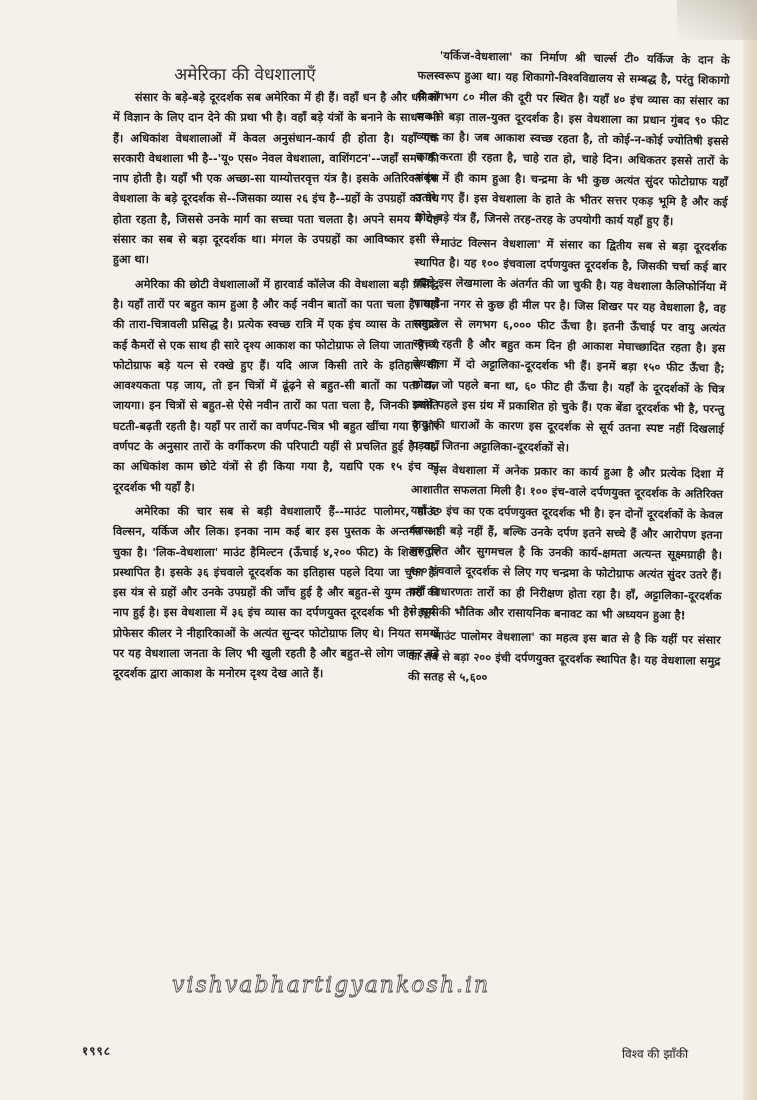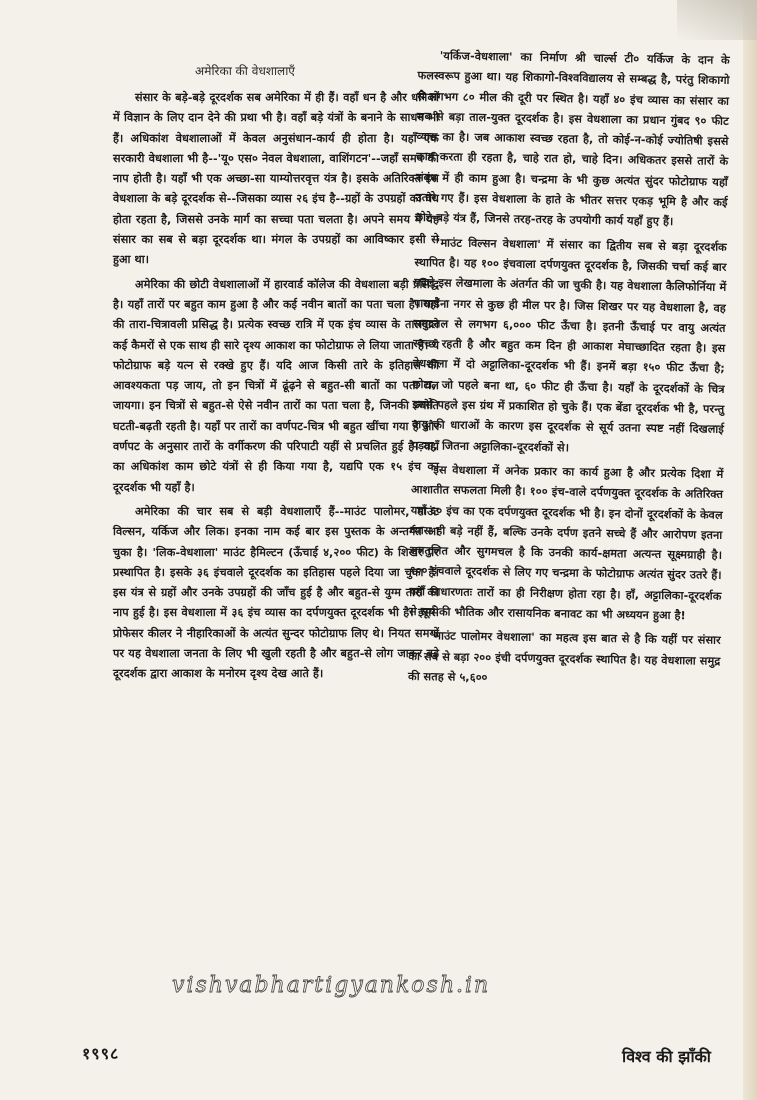--- a/index.html
+++ b/index.html
@@ -22,30 +22,30 @@
       position: absolute; top: 0;
       font-size: 11.2px;
       line-height: 20.3px;
       text-align: justify;
       letter-spacing: 0.1px;
     }
     .col-left { left: 82px; width: 326px; top: 88px; margin-left: 31px; }
     .col-right { left: 418px; width: 312px; top: 46px; transform: rotate(0.9deg); transform-origin: top left; }
     .heading {
       position: absolute; left: 82px; top: 62px; width: 326px;
-      text-align: center; font-size: 12px; font-weight: normal;
+      text-align: center; font-size: 17px; font-weight: normal;
       color: #2a2a2a;
     }
     p { margin: 0 0 4px 0; text-indent: 22px; font-weight: bold; }
     .footer-left {
-      position: absolute; left: 82px; top: 1042px; font-size: 16px; font-weight: bold;
+      position: absolute; left: 82px; top: 1042px; font-size: 12px; font-weight: bold;
       letter-spacing: 1px;
     }
     .footer-right {
-      position: absolute; left: 622px; top: 1045px; font-size: 16px; font-weight: bold;
+      position: absolute; left: 622px; top: 1045px; font-size: 12px; font-weight: normal;
     }
     .watermark {
       position: absolute; left: 172px; top: 972px;
       font-family: "DejaVu Serif", serif; font-style: italic;
       font-size: 22px; letter-spacing: 2px;
       color: transparent;
       -webkit-text-stroke: 0.8px #444;
     }
   </style>
 </head>

